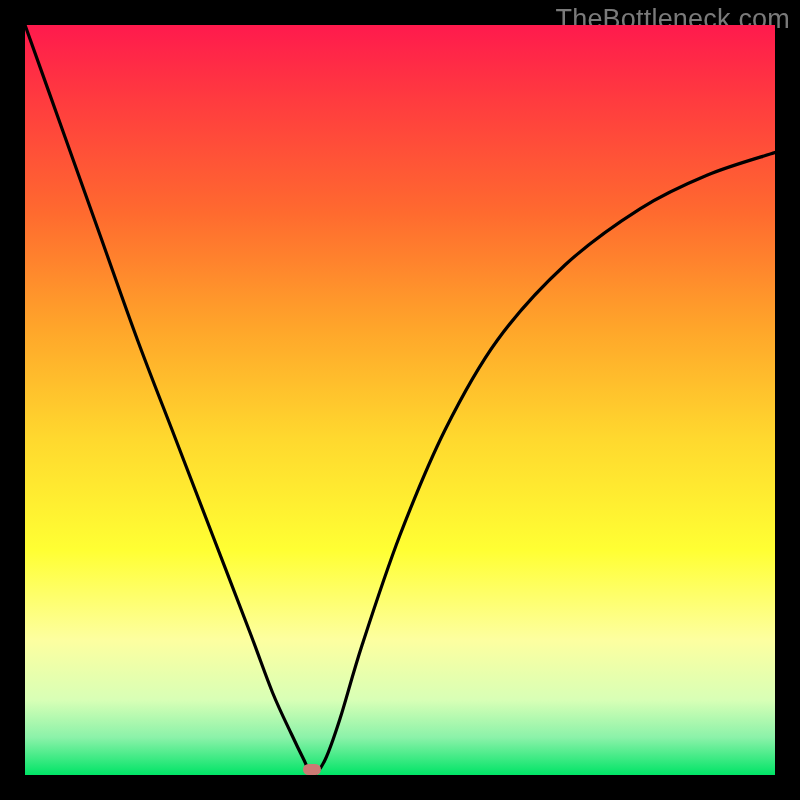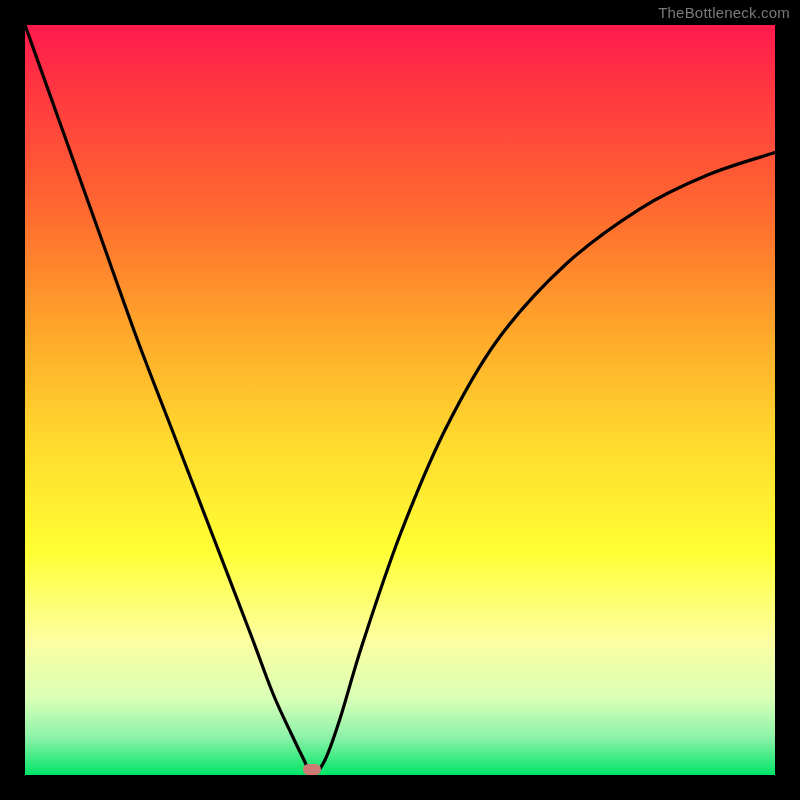--- a/index.html
+++ b/index.html
@@ -37,21 +37,21 @@
       #d8ffb6 90%,
       #8bf2a9 95%,
       #00e466 100%
     );
   }
   .watermark {
     position: absolute;
     top: 4px;
     right: 10px;
     color: #7a7a7a;
-    font-size: 15px;
+    font-size: 27px;
     font-weight: 500;
     letter-spacing: 0.2px;
     user-select: none;
     text-align: center;
   }
   svg.curve {
     position: absolute;
     left: 0;
     top: 0;
     width: 750px;

